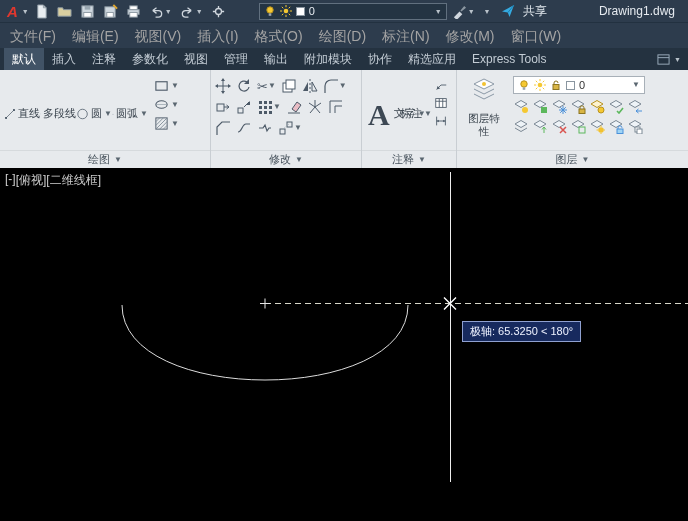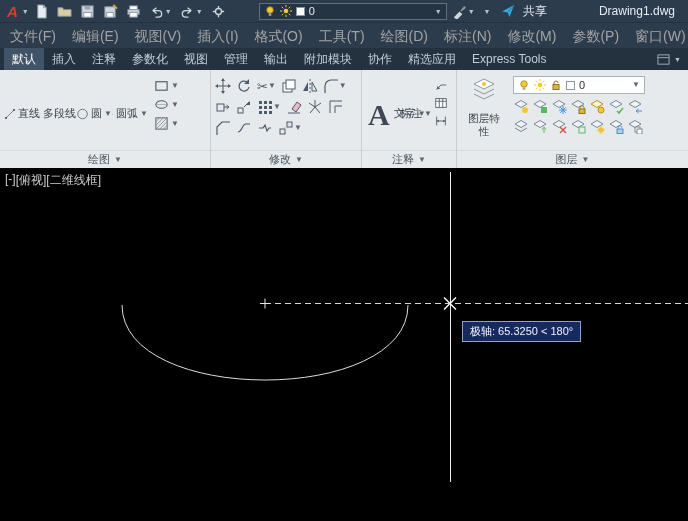--- a/index.html
+++ b/index.html
@@ -143,25 +143,23 @@
   </span>
   <span class="doctitle">Drawing1.dwg</span>
 </div>
 
 <div class="menubar">
   <span class="menu-item">文件(F)</span>
   <span class="menu-item">编辑(E)</span>
   <span class="menu-item">视图(V)</span>
   <span class="menu-item">插入(I)</span>
   <span class="menu-item">格式(O)</span>
-  <span class="menu-item">工具(T)</span>
   <span class="menu-item">绘图(D)</span>
   <span class="menu-item">标注(N)</span>
   <span class="menu-item">修改(M)</span>
-  <span class="menu-item">参数(P)</span>
   <span class="menu-item">窗口(W)</span>
 </div>
 
 <div class="tabsrow">
   <span class="rtab active">默认</span>
   <span class="rtab">插入</span>
   <span class="rtab">注释</span>
   <span class="rtab">参数化</span>
   <span class="rtab">视图</span>
   <span class="rtab">管理</span>

